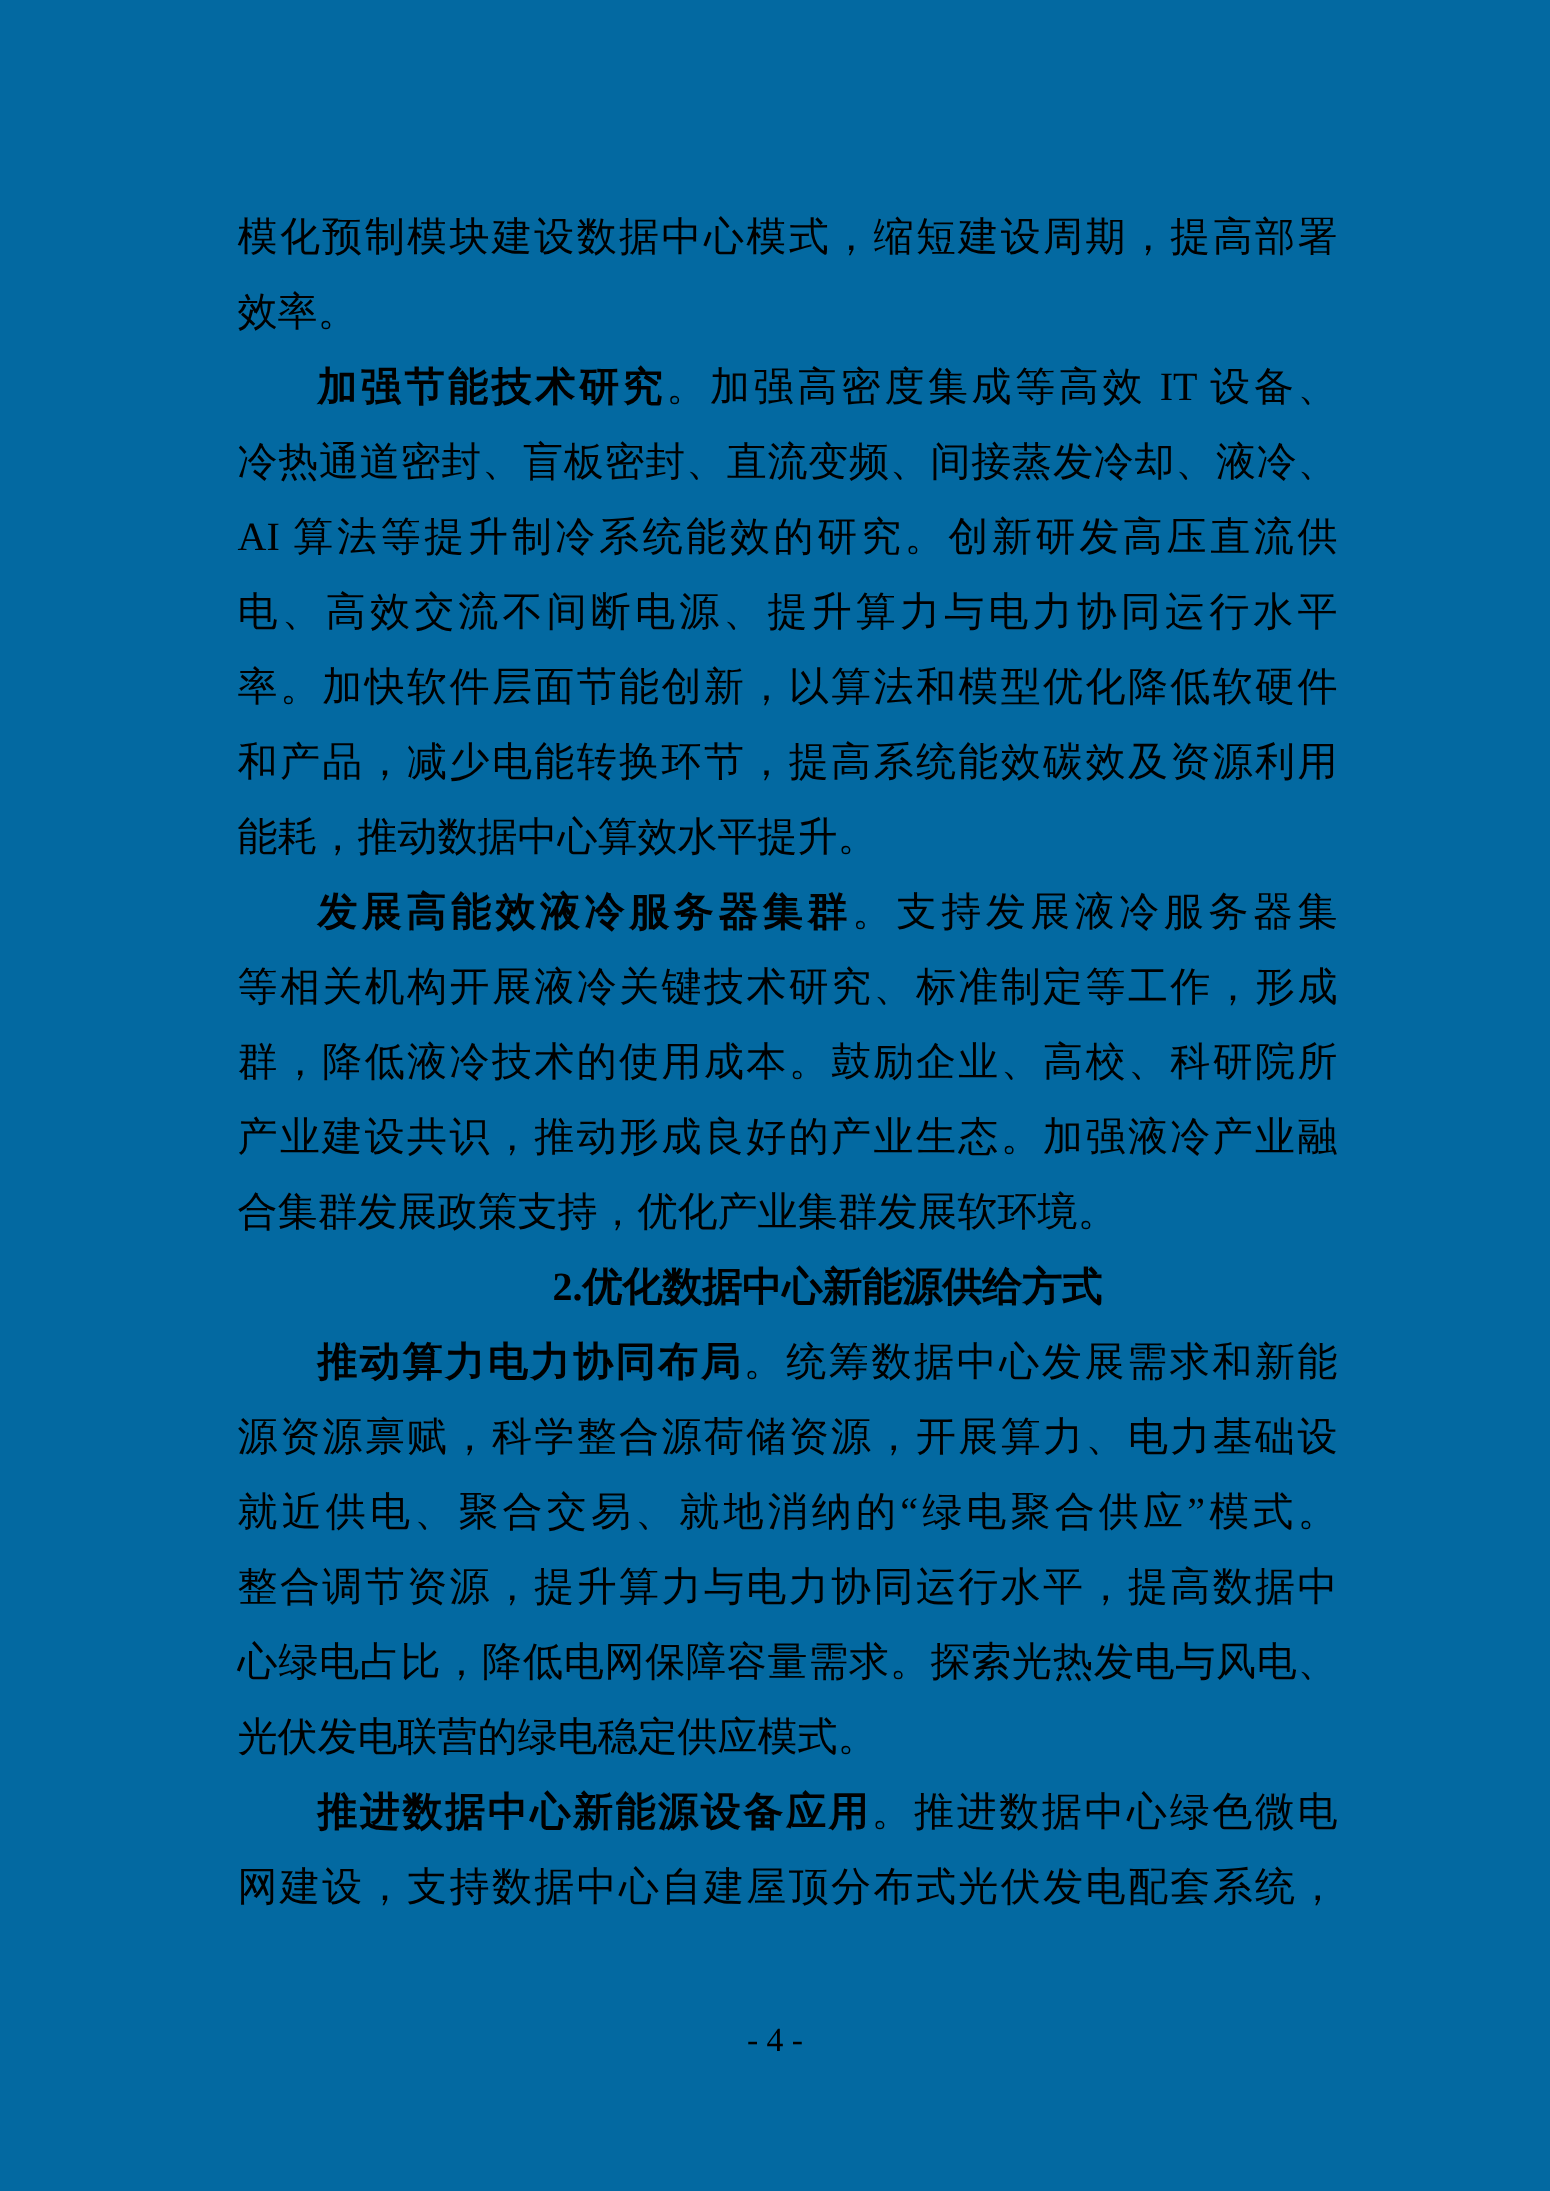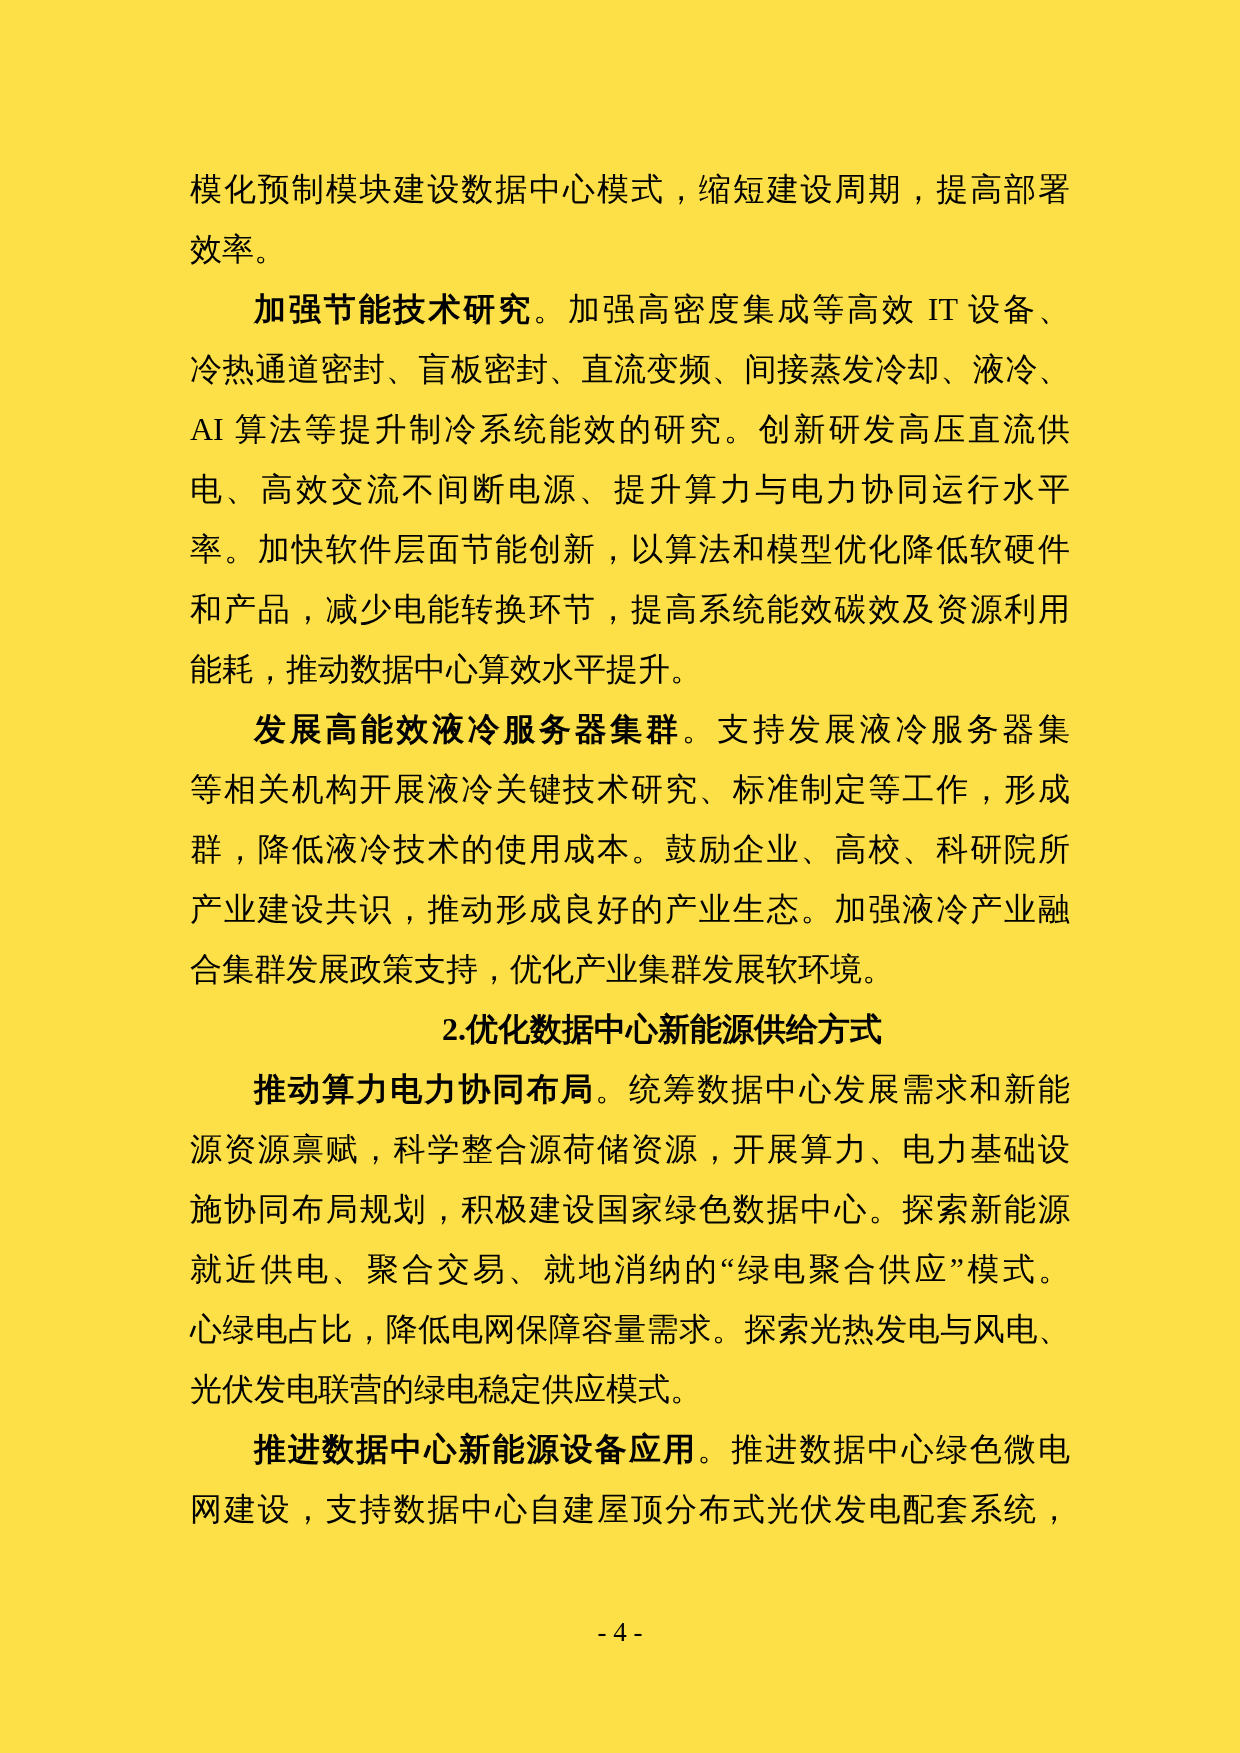--- a/index.html
+++ b/index.html
@@ -4,21 +4,21 @@
 <style>
   html, body {
     margin: 0;
     padding: 0;
     background: #ffffff;
   }
   .page {
     position: relative;
     width: 1240px;
     height: 1753px;
-    background: #fde047;
+    background: #0369a1;
     color: #000000;
     font-family: "Liberation Serif", "DejaVu Serif", serif;
     overflow: hidden;
   }
   .content {
     position: absolute;
     left: 190px;
     top: 159px;
     width: 880px;
   }
@@ -72,22 +72,22 @@
     <div class="line j ind"><b class="lead">发展高能效液冷服务器集群</b><span>。支持发展液冷服务器集</span></div>
     <div class="line j"><span>等相关机构开展液冷关键技术研究、标准制定等工作，形成</span></div>
     <div class="line j"><span>群，降低液冷技术的使用成本。鼓励企业、高校、科研院所</span></div>
     <div class="line j"><span>产业建设共识，推动形成良好的产业生态。加强液冷产业融</span></div>
     <div class="line"><span>合集群发展政策支持，优化产业集群发展软环境。</span></div>
 
     <div class="line ind heading"><b class="lead">2.优化数据中心新能源供给方式</b></div>
 
     <div class="line j ind"><b class="lead">推动算力电力协同布局</b><span>。统筹数据中心发展需求和新能</span></div>
     <div class="line j"><span>源资源禀赋，科学整合源荷储资源，开展算力、电力基础设</span></div>
-    <div class="line j"><span>施协同布局规划，积极建设国家绿色数据中心。探索新能源</span></div>
     <div class="line j"><span>就近供电、聚合交易、就地消纳的“绿电聚合供应”模式。</span></div>
+    <div class="line j"><span>整合调节资源，提升算力与电力协同运行水平，提高数据中</span></div>
     <div class="line j"><span>心绿电占比，降低电网保障容量需求。探索光热发电与风电、</span></div>
     <div class="line"><span>光伏发电联营的绿电稳定供应模式。</span></div>
 
     <div class="line j ind"><b class="lead">推进数据中心新能源设备应用</b><span>。推进数据中心绿色微电</span></div>
     <div class="line j"><span>网建设，支持数据中心自建屋顶分布式光伏发电配套系统，</span></div>
 
   </div>
 
   <div class="footer">- 4 -</div>
 </div>

